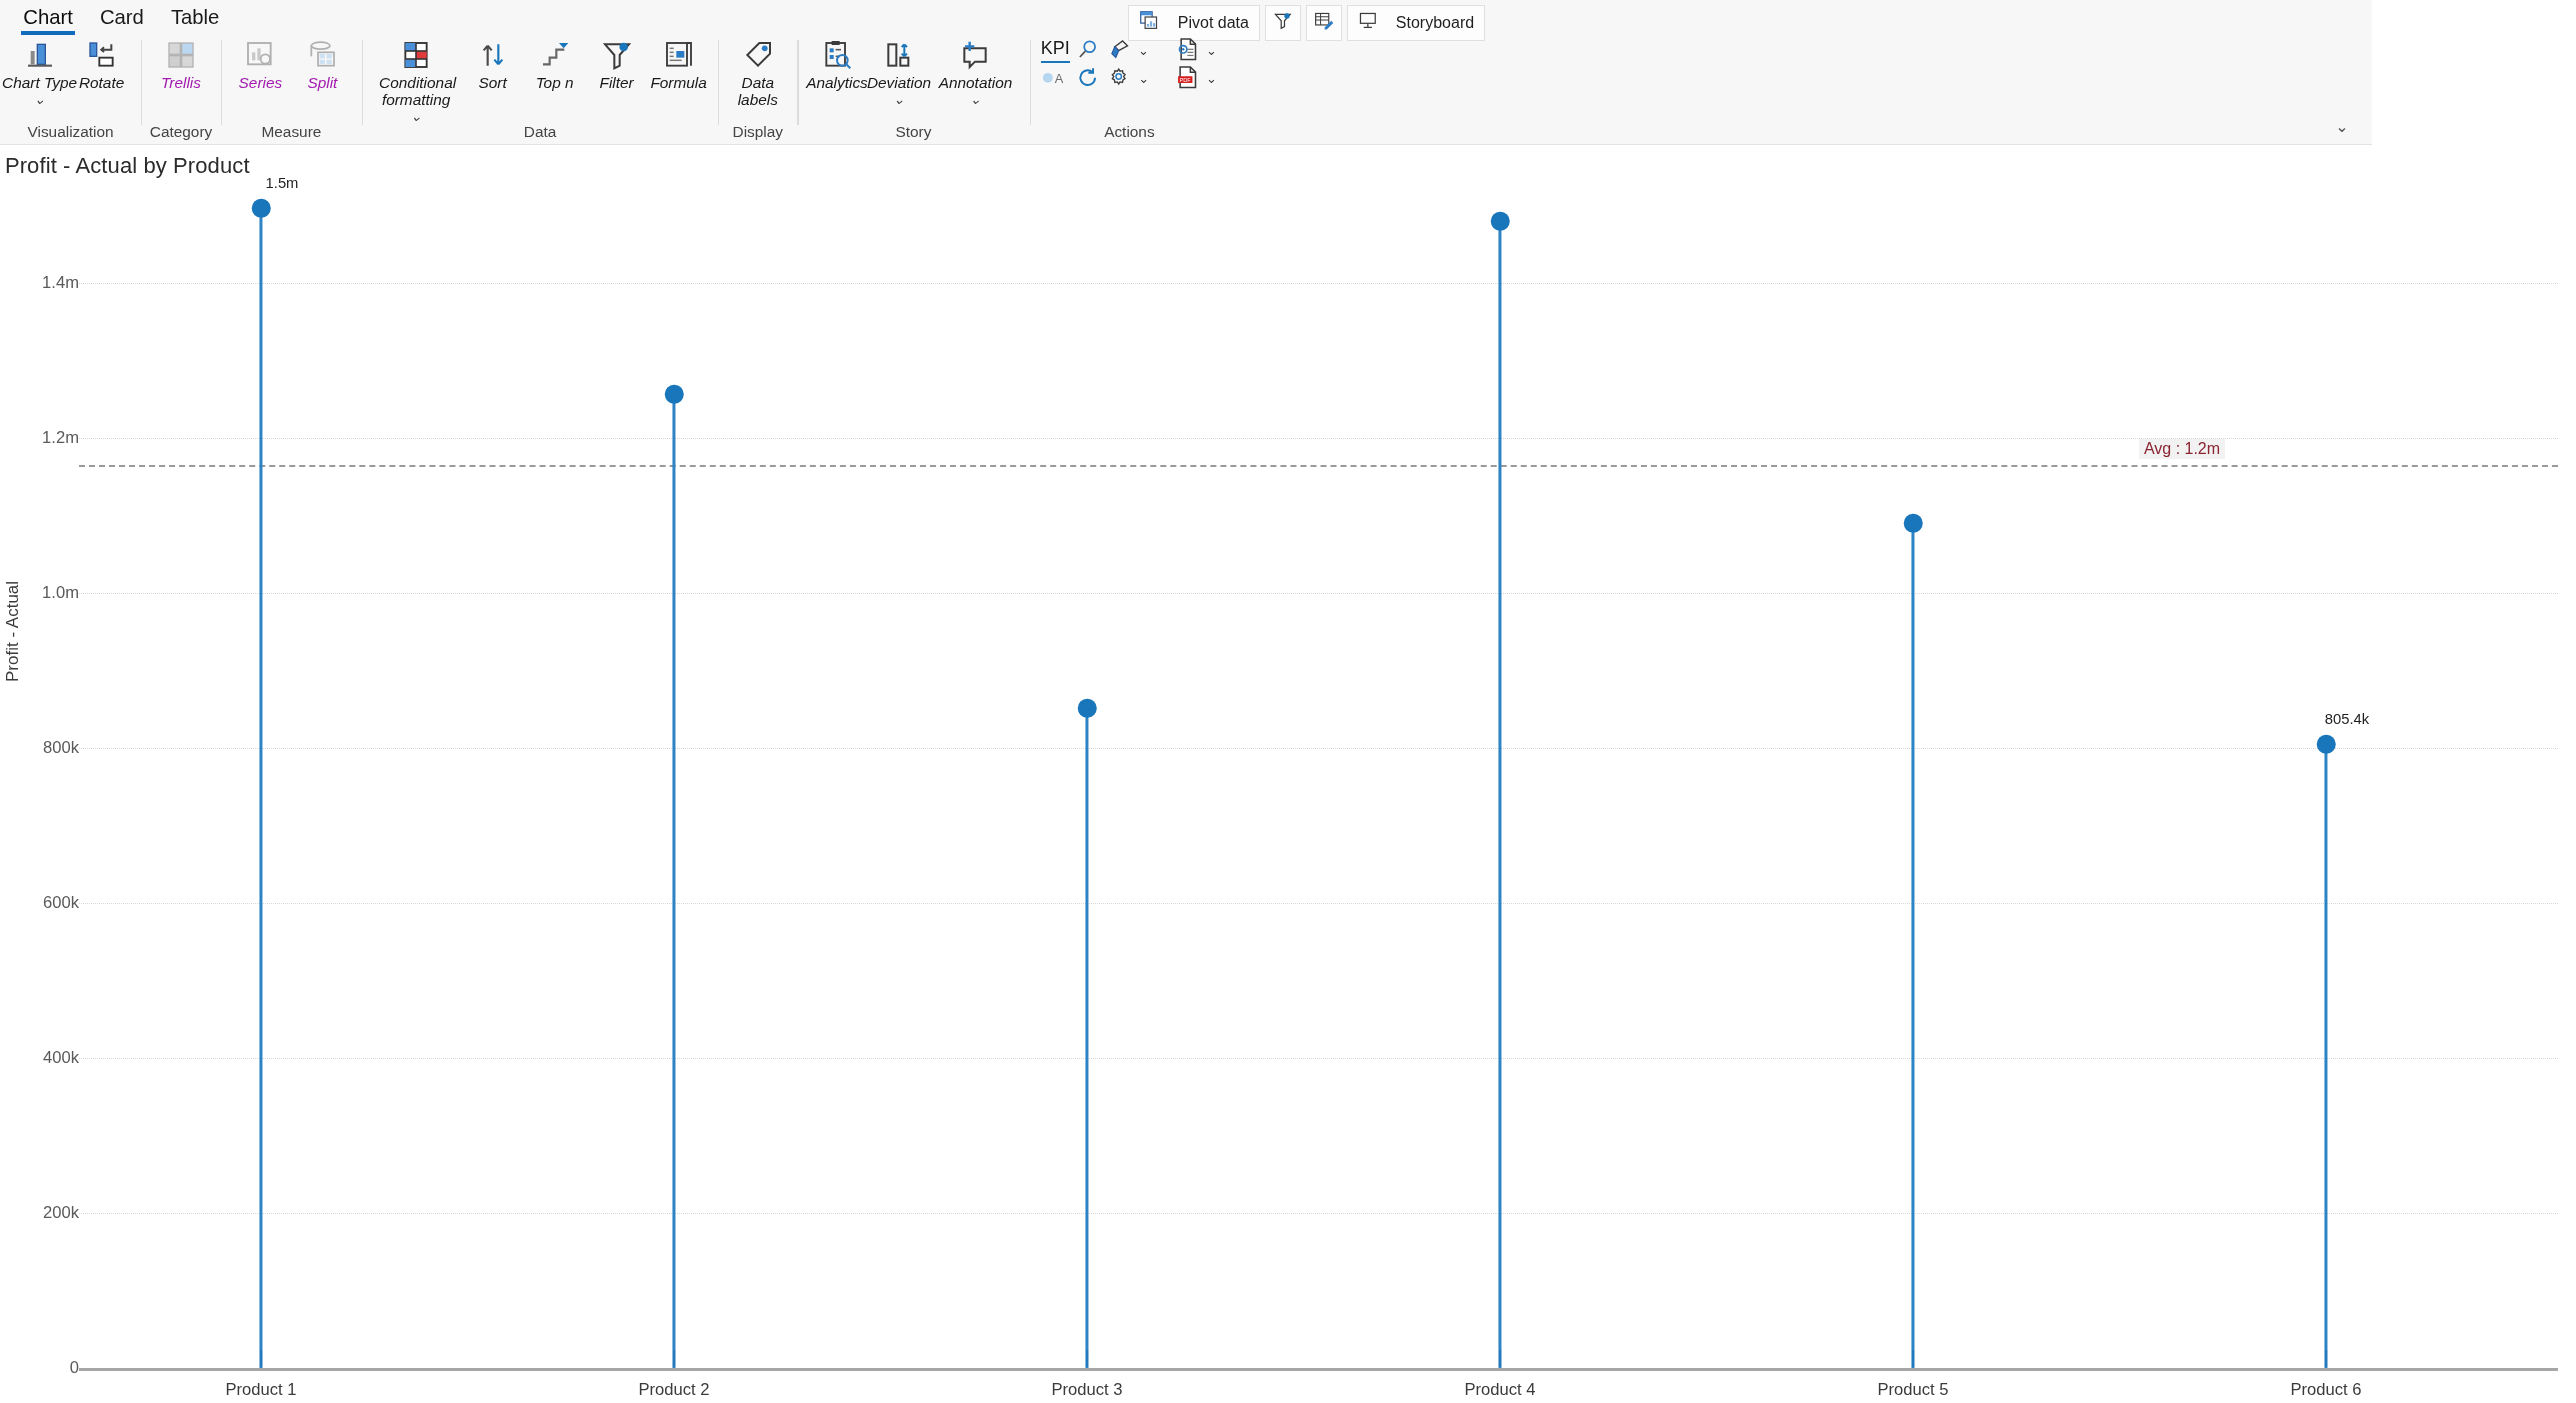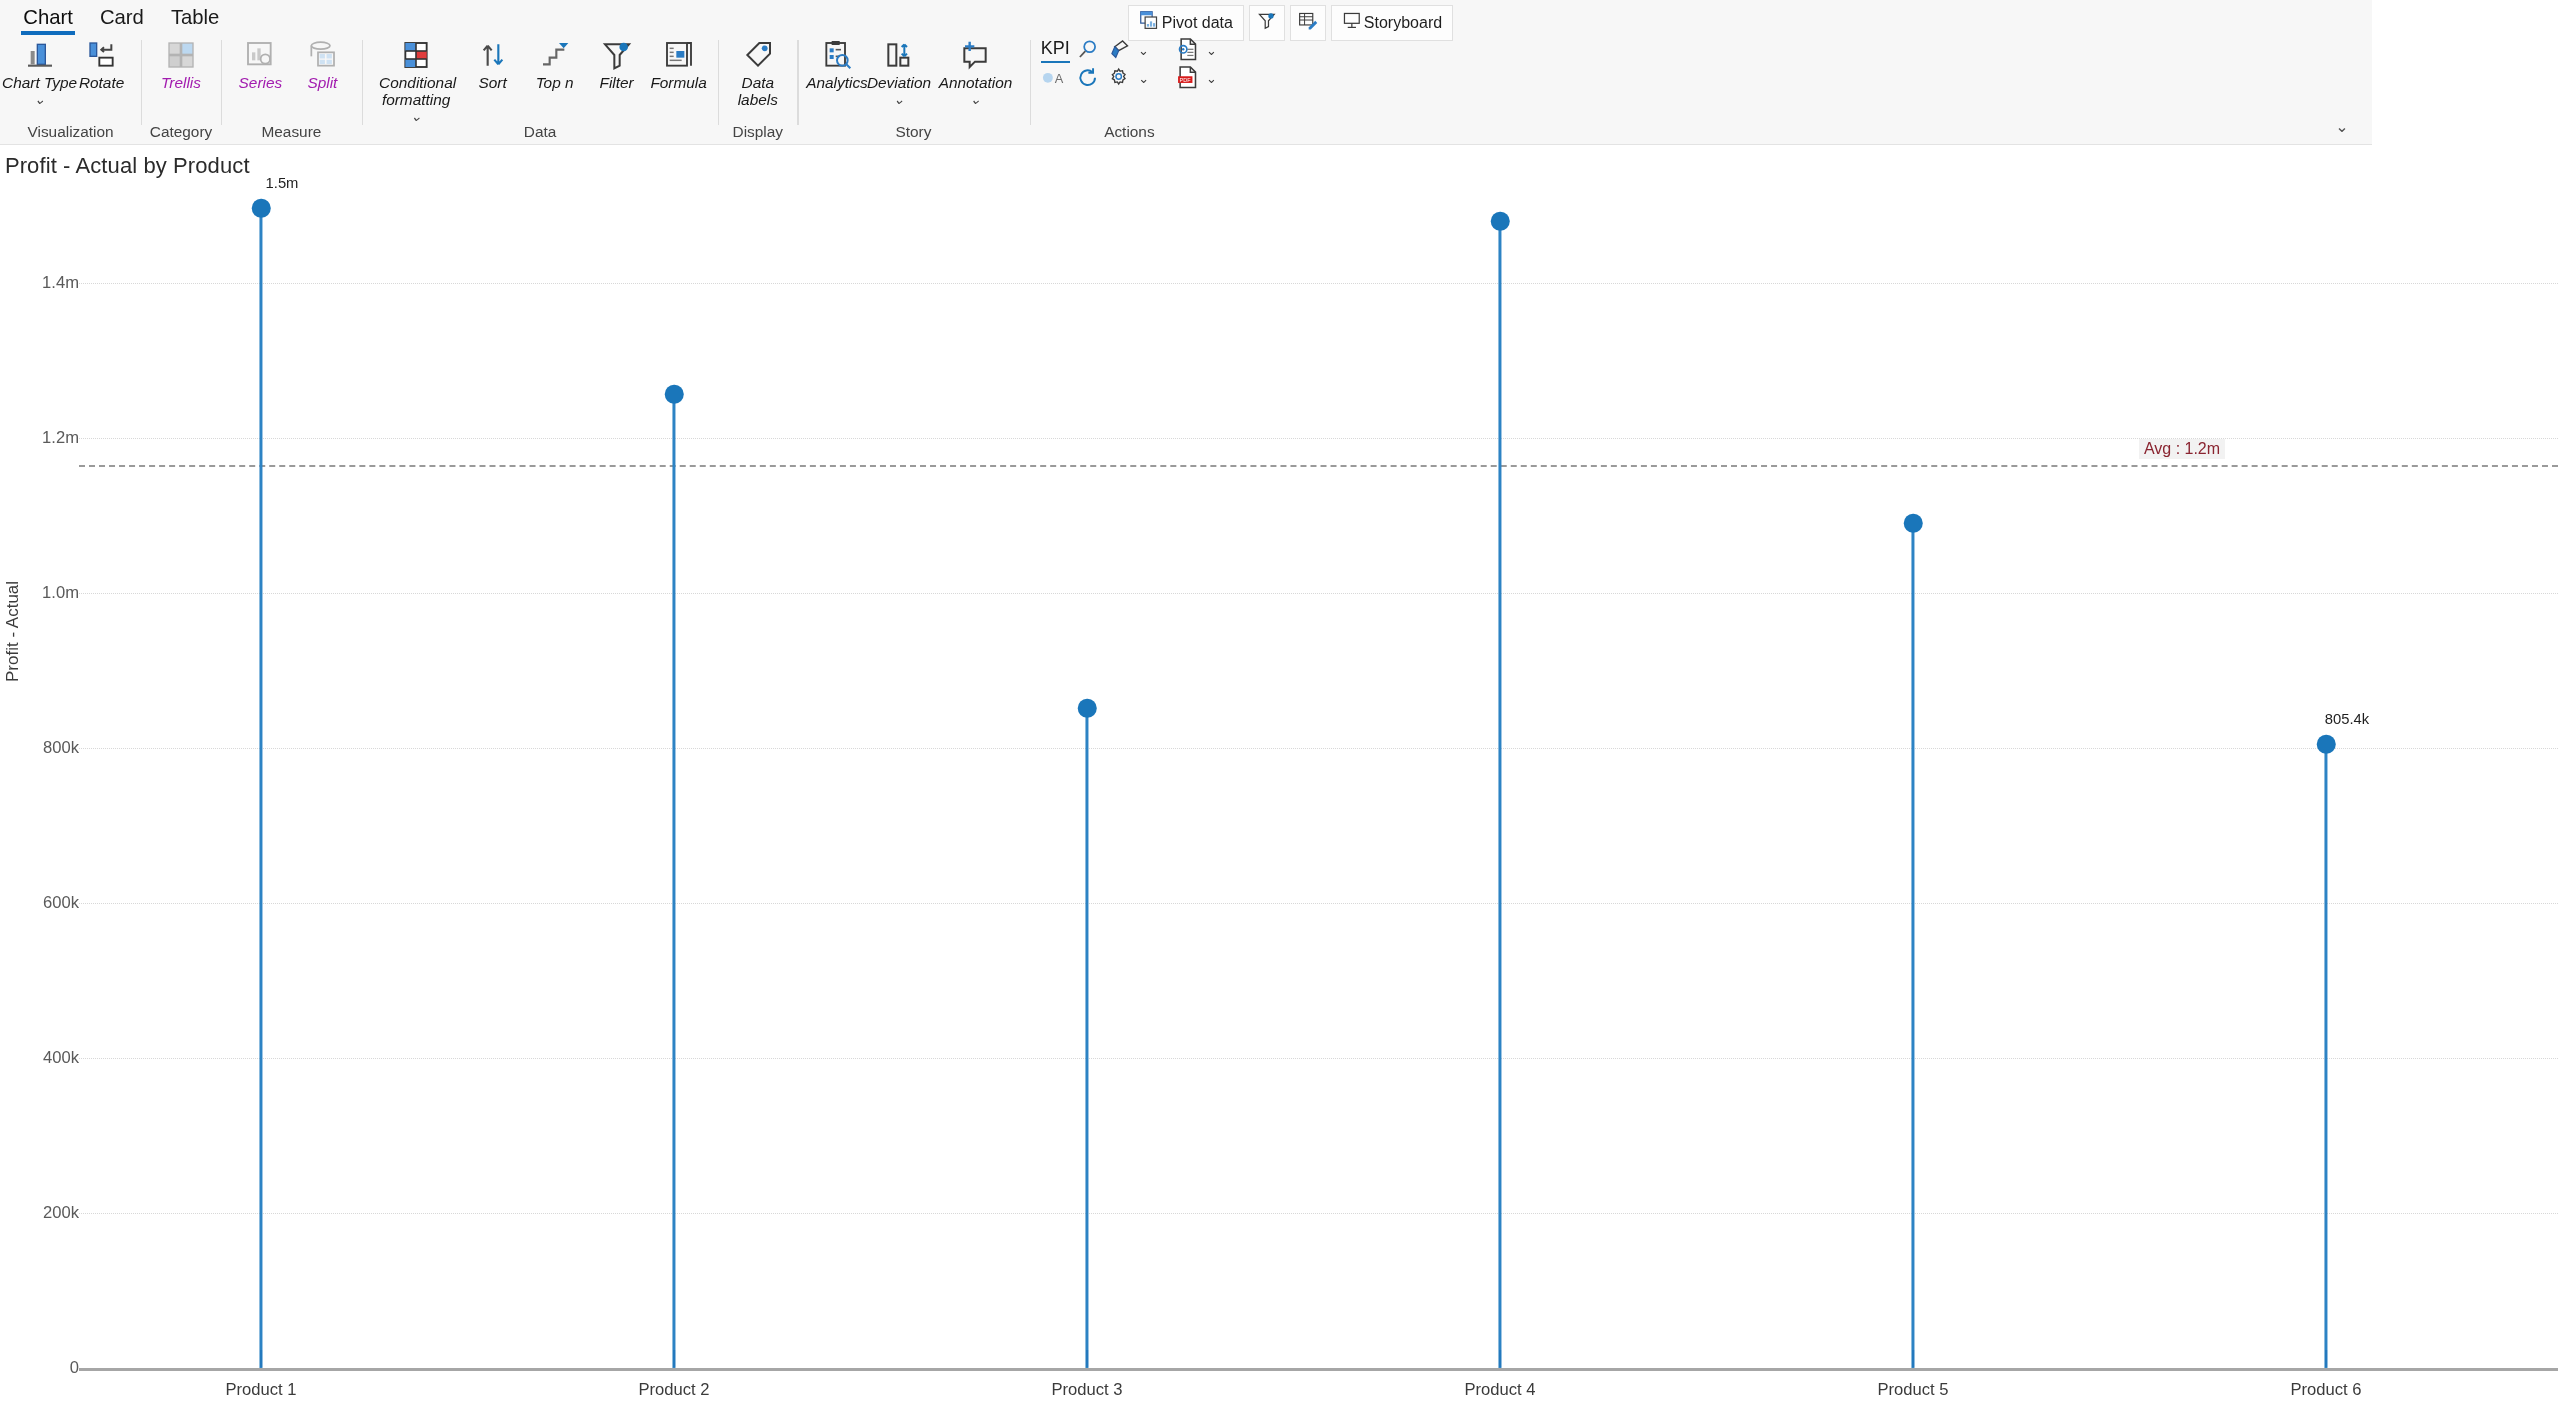--- a/index.html
+++ b/index.html
@@ -75,21 +75,21 @@
     padding: 0 2.5px;
   }
   .mini-chev { font-size: 13px; color: #3b3b3b; padding: 0 3.7px; cursor: pointer; }
 
   
   .quickbar {
     position: absolute; top: 4.9px; left: 1128px;
     display: flex; align-items: center; gap: 4.9px;
   }
   .qbtn {
-    display: flex; align-items: center; gap: 2px;
+    display: flex; align-items: center; gap: 18px;
     height: 36px; padding: 0 9.8px;
     border: 1.2px solid #e0e0e0; background: #fdfdfd;
     font-size: 16px; color: #1f1f1f; cursor: pointer; white-space: nowrap;
   }
   .qbtn.icononly { padding: 0 7.4px; }
 
   .collapse-ribbon {
     position: absolute; right: 13.5px; bottom: 3.7px;
     width: 33px; height: 27px;
     display: flex; align-items: center; justify-content: center;

